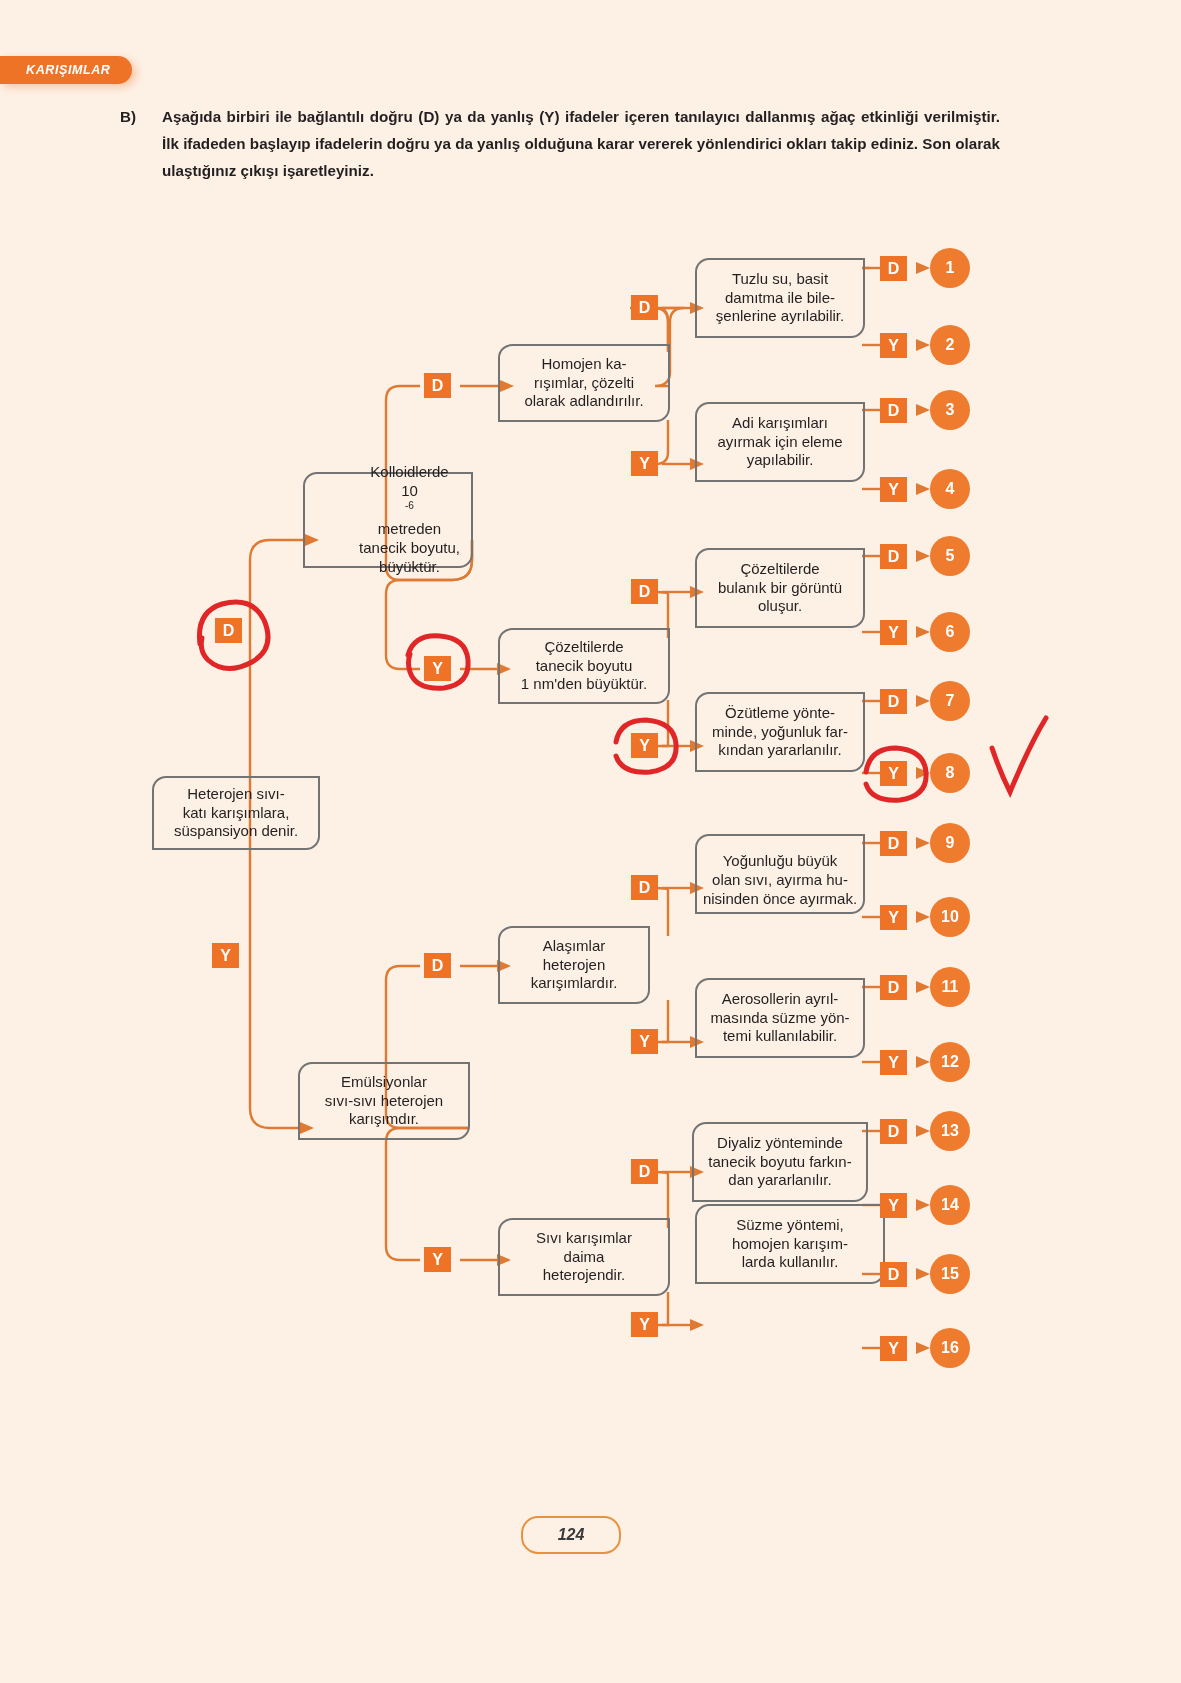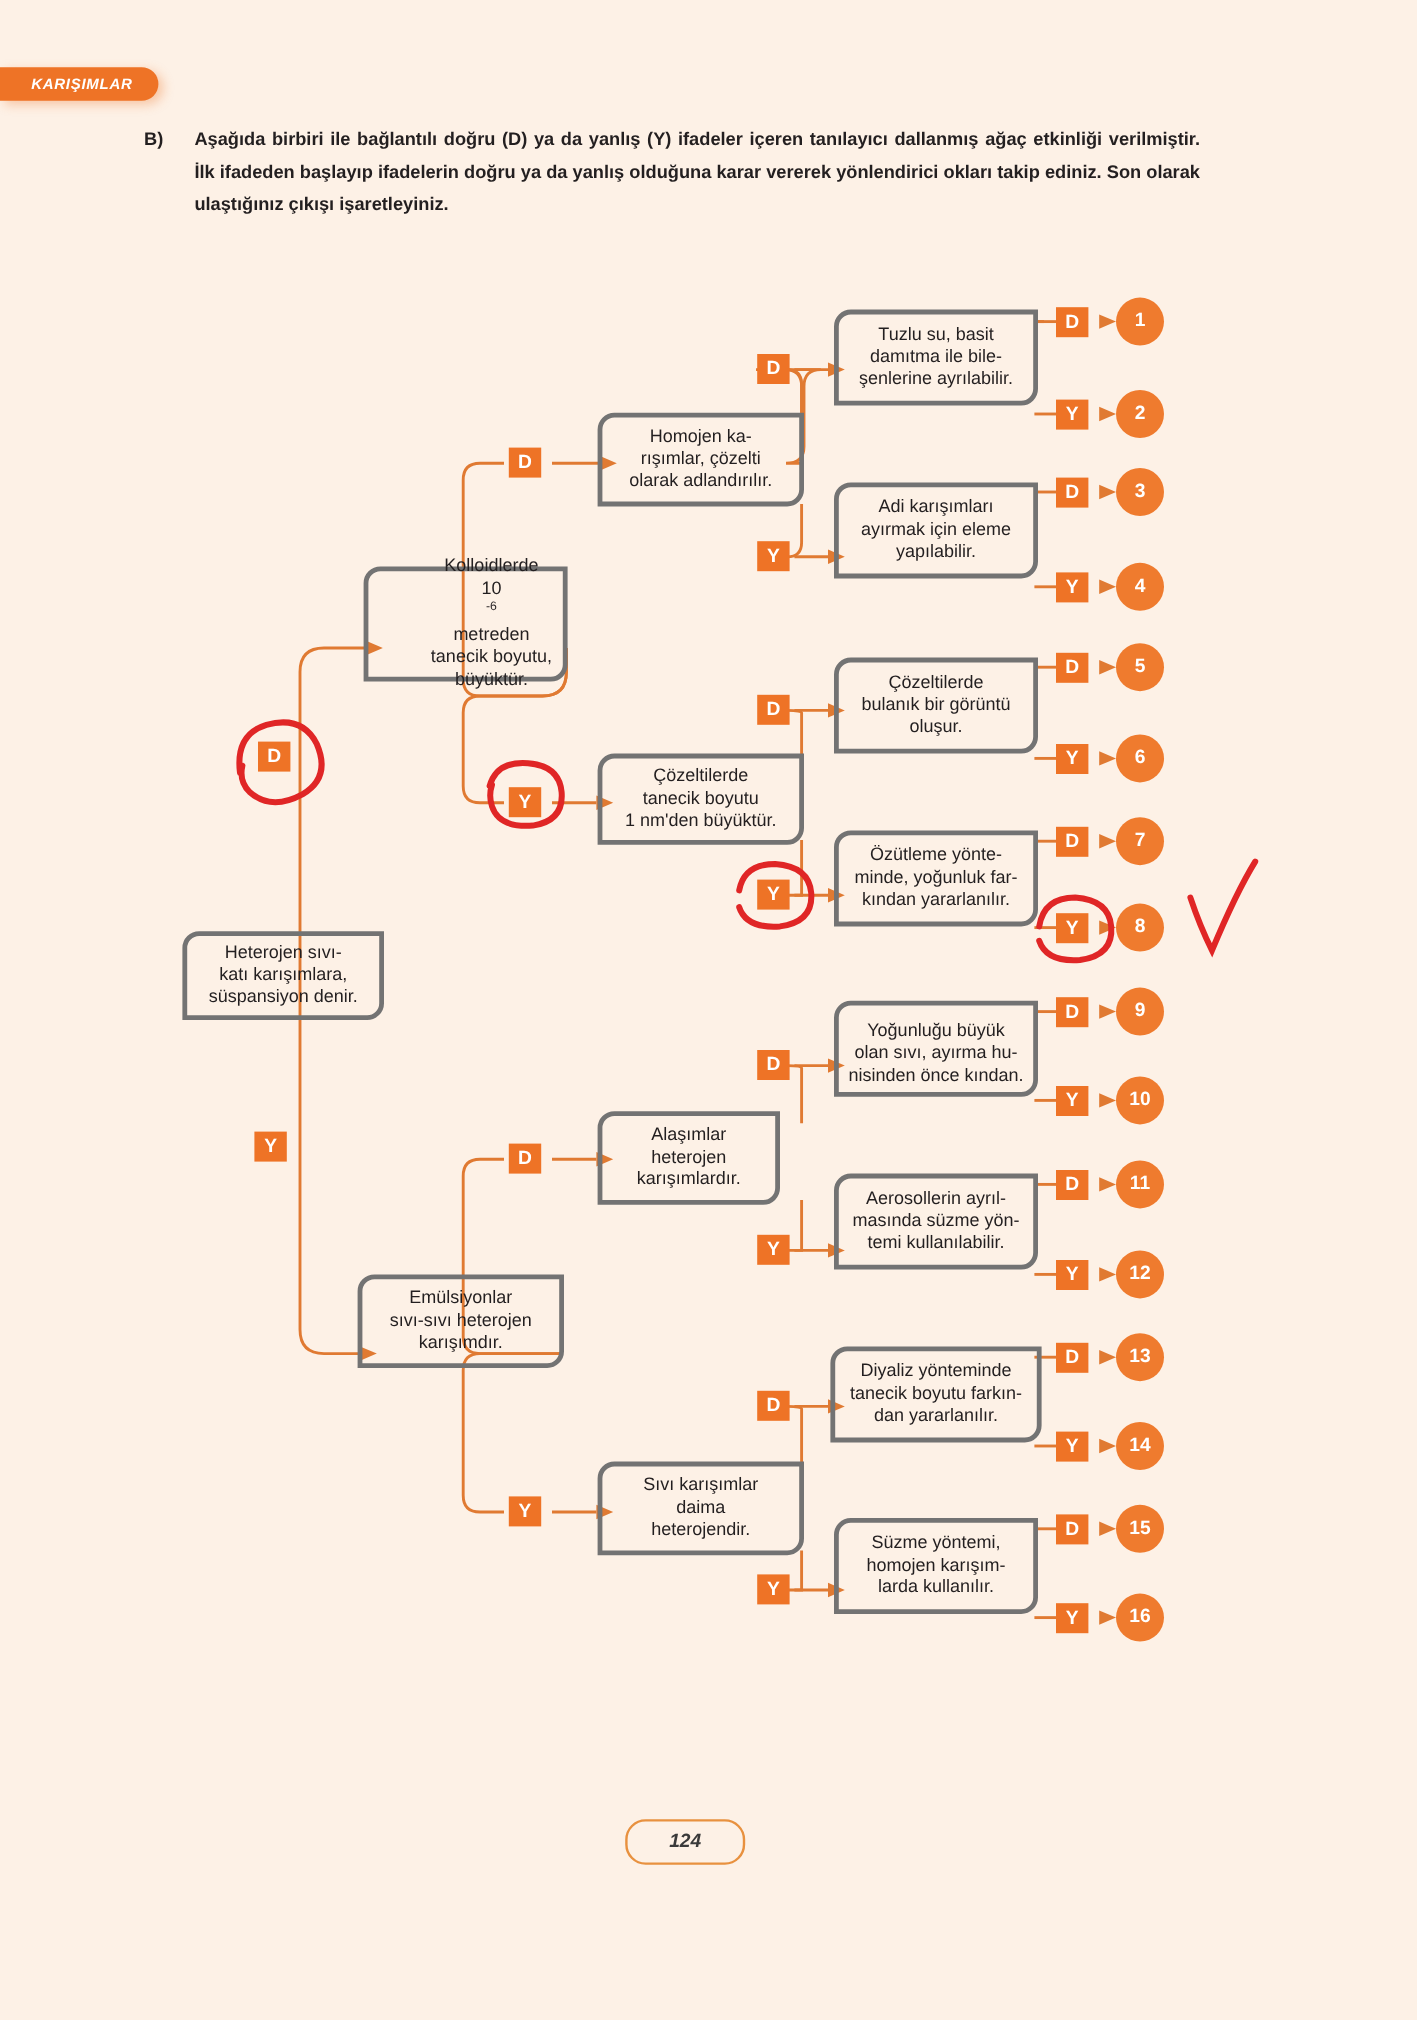--- a/index.html
+++ b/index.html
@@ -33,21 +33,21 @@
   }
   .instr .marker{position:absolute;left:0;top:0;}
   .instr .body{display:block;margin-left:42px;}
   
   .canvas{position:absolute;left:0;top:0;width:1181px;height:1683px;}
   .canvas svg{position:absolute;left:0;top:0;}
   
   .node{
     position:absolute;
     box-sizing:border-box;
-    border:4px solid #737373;
+    border:2px solid #737373;
     background:transparent;
     display:flex;align-items:center;justify-content:center;
     text-align:center;
     font-size:15px;line-height:1.26;
     color:#231f20;
     padding:3px 5px;
     border-radius:14px 0 14px 0;
   }
   .node span{display:block;}
   .node sup{font-size:.68em;vertical-align:super;line-height:0;}
@@ -274,38 +274,38 @@
   <span>
     <span>Özütleme yönte-</span>
     <span>minde, yoğunluk far-</span>
     <span>kından yararlanılır.</span>
   </span>
 </div>
 <div class="node" style="left:695px;top:834px;width:170px;height:80px;align-items:flex-end;">
   <span>
     <span>Yoğunluğu büyük</span>
     <span>olan sıvı, ayırma hu-</span>
-    <span>nisinden önce kından.</span>
+    <span>nisinden önce ayırmak.</span>
   </span>
 </div>
 <div class="node" style="left:695px;top:978px;width:170px;height:80px;">
   <span>
     <span>Aerosollerin ayrıl-</span>
     <span>masında süzme yön-</span>
     <span>temi kullanılabilir.</span>
   </span>
 </div>
 <div class="node" style="left:692px;top:1122px;width:176px;height:80px;">
   <span>
     <span>Diyaliz yönteminde</span>
     <span>tanecik boyutu farkın-</span>
     <span>dan yararlanılır.</span>
   </span>
 </div>
-<div class="node" style="left:695px;top:1265px;width:170px;height:80px;justify-content:center;">
+<div class="node" style="left:695px;top:1204px;width:190px;height:80px;justify-content:center;">
   <span>
     <span>Süzme yöntemi,</span>
     <span>homojen karışım-</span>
     <span>larda kullanılır.</span>
   </span>
 </div>
 
 <div class="chip" style="left:215px;top:618px;">D</div>
 <div class="chip" style="left:212px;top:943px;">Y</div>
 

